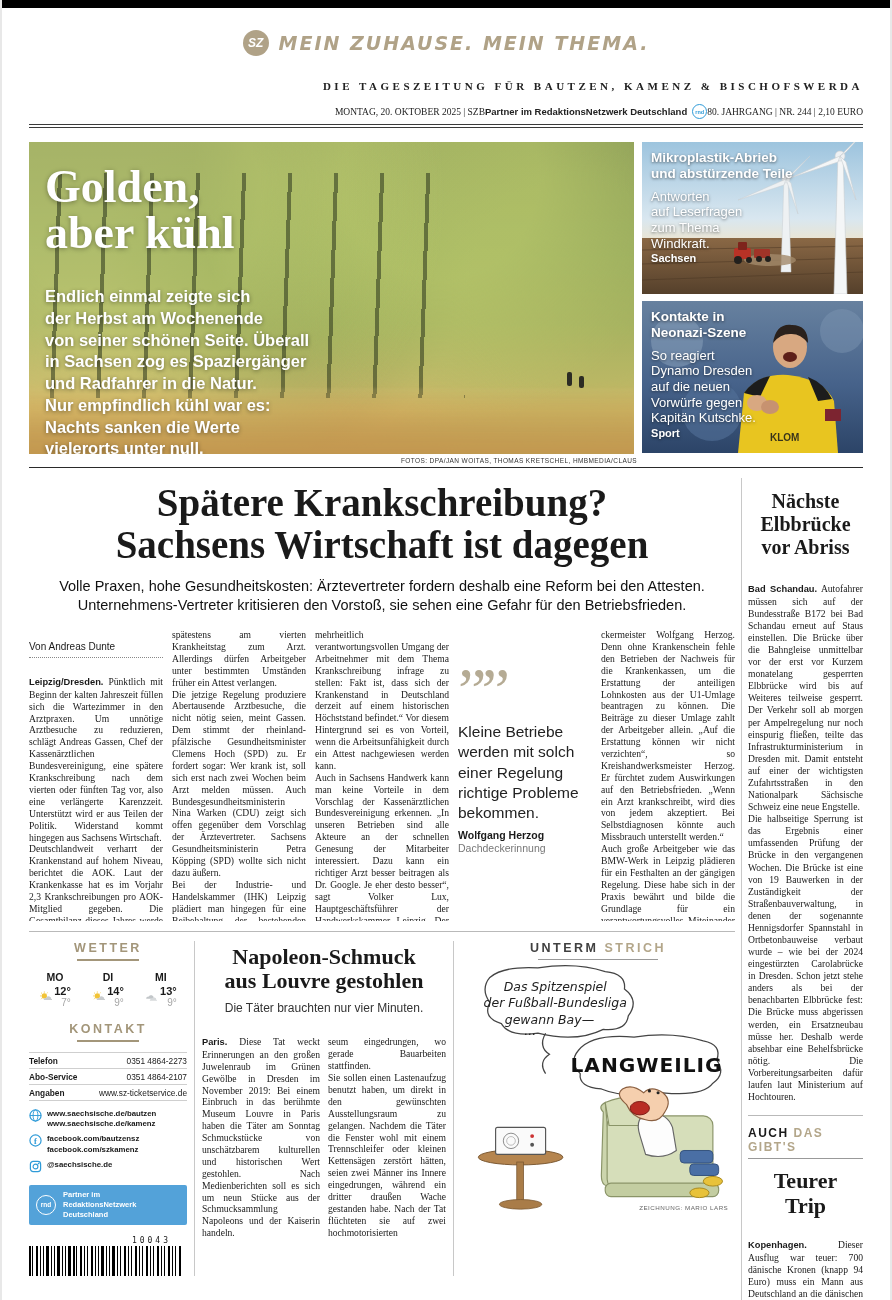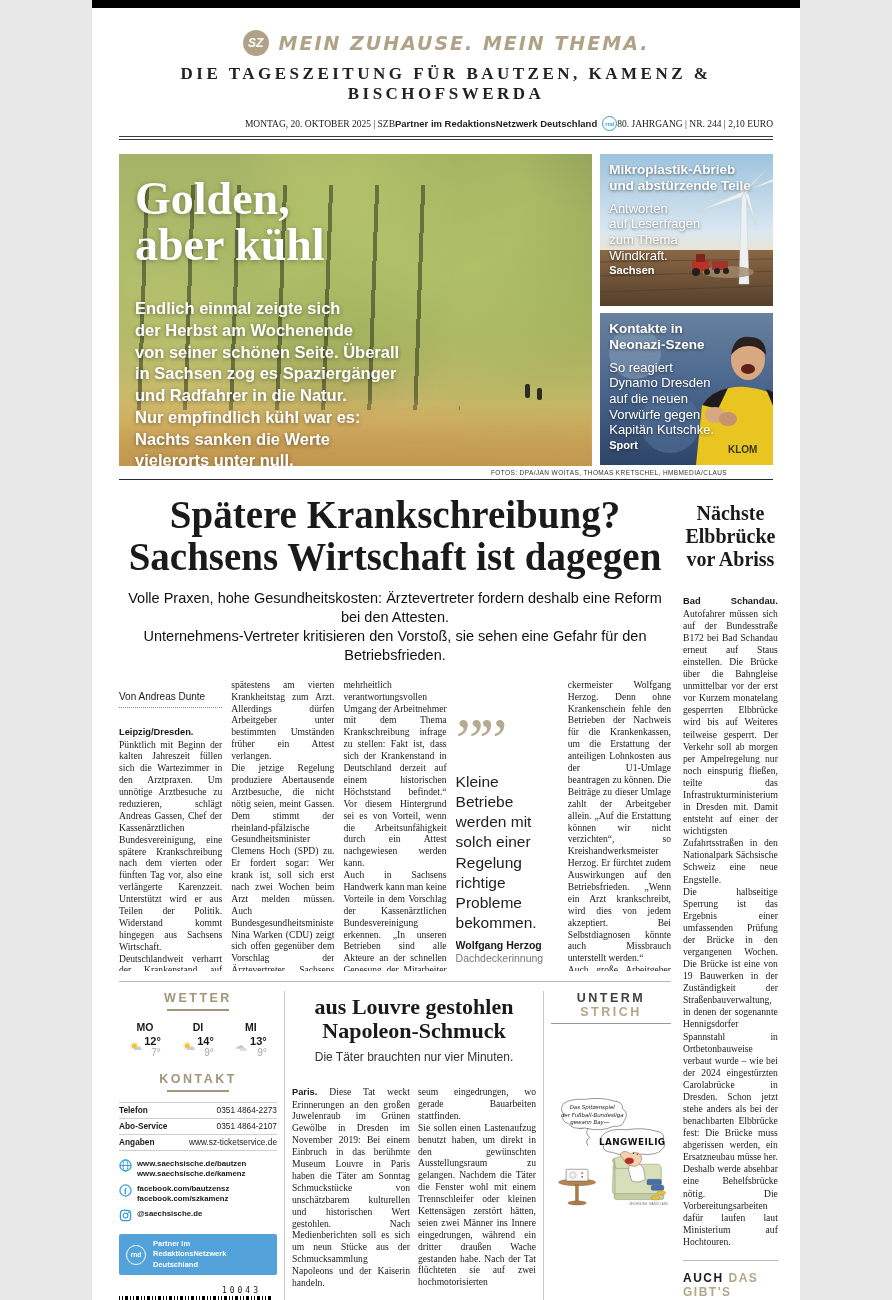--- a/index.html
+++ b/index.html
@@ -1,26 +1,26 @@
 <!DOCTYPE html>
 <html lang="de"><head>
 <meta charset="utf-8">
 <style>
   * { margin:0; padding:0; box-sizing:border-box; }
   body { background:#e8e8e8; font-family:"Liberation Sans", sans-serif; }
-  .page { width:708px; height:1300px; background:#fff; margin:0 auto; position:relative; overflow:hidden; color:#1a1a1a; }
+  .page { width:888px; height:1300px; background:#fff; margin:0 auto; position:relative; overflow:hidden; color:#1a1a1a; }
   .topbar { height:8px; background:#000; }
   .inner { padding:0 27px; }
 
   
   .slogan-row { display:flex; justify-content:center; align-items:center; gap:10px; margin-top:22px; }
   .sz-circle { width:26px; height:26px; border-radius:50%; background:#b0a287; color:#fff; font-weight:bold; font-size:12px; display:flex; align-items:center; justify-content:center; font-style:italic; }
   .slogan { color:#b0a287; font-size:19px; font-weight:bold; font-style:italic; letter-spacing:2px; font-family:"DejaVu Sans", sans-serif; }
   .masthead-title { text-align:center; font-family:"DejaVu Serif", serif; font-weight:bold; font-size:62px; letter-spacing:1px; line-height:1.02; margin-top:2px; color:#121212; white-space:nowrap; }
-  .masthead-sub { text-align:center; font-family:"Liberation Serif", serif; font-size:17px; font-weight:bold; letter-spacing:3.5px; margin-top:8px; color:#222; }
+  .masthead-sub { text-align:right; font-family:"Liberation Serif", serif; font-size:11px; font-weight:bold; letter-spacing:3.5px; margin-top:24px; color:#222; }
   .dateline-row { display:flex; justify-content:flex-end; align-items:center; margin-top:12px; font-family:"Liberation Serif", serif; font-size:9.5px; color:#222; }
   .partner { display:flex; align-items:center; gap:5px; font-family:"Liberation Sans", sans-serif; font-weight:bold; font-size:9.5px; }
   .rnd-circle { width:15px; height:15px; border-radius:50%; border:1.5px solid #2f9bd8; color:#2f9bd8; font-size:5.5px; font-weight:bold; display:inline-flex; align-items:center; justify-content:center; }
   .double-rule { margin-top:5px; height:4px; border-top:1.5px solid #3a3a3a; border-bottom:1.5px solid #3a3a3a; }
 
   
   .hero-row { display:flex; gap:8px; margin-top:14px; }
   .hero-photo { width:608px; height:312px; position:relative; overflow:hidden;
     background: linear-gradient(180deg,#7e8e54 0%,#8fa05c 35%,#a3aa60 58%,#c3b268 76%,#d6b262 86%,#bd954d 100%); }
   .hero-foliage { position:absolute; inset:0;
@@ -416,22 +416,22 @@
               <div class="bc-top">10043</div>
               <div class="bc-bars"></div>
 
             </div>
           </div>
 
           <div class="vdiv"></div>
 
           <div class="napoleon">
             <h3 class="nap-headline">
+              <div>Napoleon-Schmuck</div>
               <div>aus Louvre gestohlen</div>
-              <div>Napoleon-Schmuck</div>
             </h3>
             <div class="nap-subhead">Die Täter brauchten nur vier Minuten.</div>
             <div class="nap-cols">
               <div class="ncol">
                 <span class="dl">Paris.</span><span> Diese Tat weckt Erinnerungen an den großen Juwelenraub im Grünen Gewölbe in Dresden im November 2019: Bei einem Einbruch in das berühmte Museum Louvre in Paris haben die Täter am Sonntag Schmuckstücke von unschätzbarem kulturellen und historischen Wert gestohlen. Nach Medienberichten soll es sich um neun Stücke aus der Schmucksammlung Napoleons und der Kaiserin handeln.
 Doch nicht nur die wertvolle Beute, auch die abgebrühte Vorgehensweise der Täter lässt an Sachsens spektakulärsten Kunstraub zurückdenken. Wie die Zeitung „Le Parisien“ berichtete, waren die Diebe am Vormittag über eine zur Seine gelegene Gebäudeseite in das Mu-</span>
               </div>
               <div class="ncol">
                 <span>seum eingedrungen, wo gerade Bauarbeiten stattfinden.
 Sie sollen einen Lastenaufzug benutzt haben, um direkt in den gewünschten Ausstellungsraum zu gelangen. Nachdem die Täter die Fenster wohl mit einem Trennschleifer oder kleinen Kettensägen zerstört hätten, seien zwei Männer ins Innere eingedrungen, während ein dritter draußen Wache gestanden habe. Nach der Tat flüchteten sie auf zwei hochmotorisierten Motorrollern, berichteten Medien.

